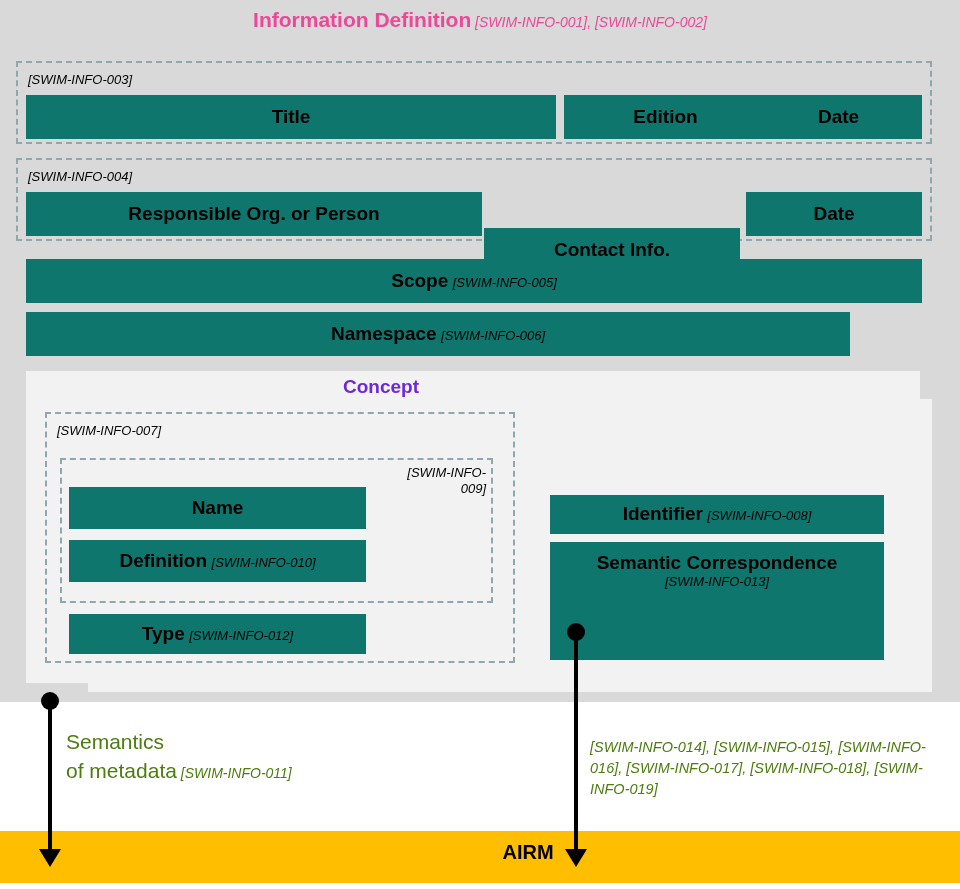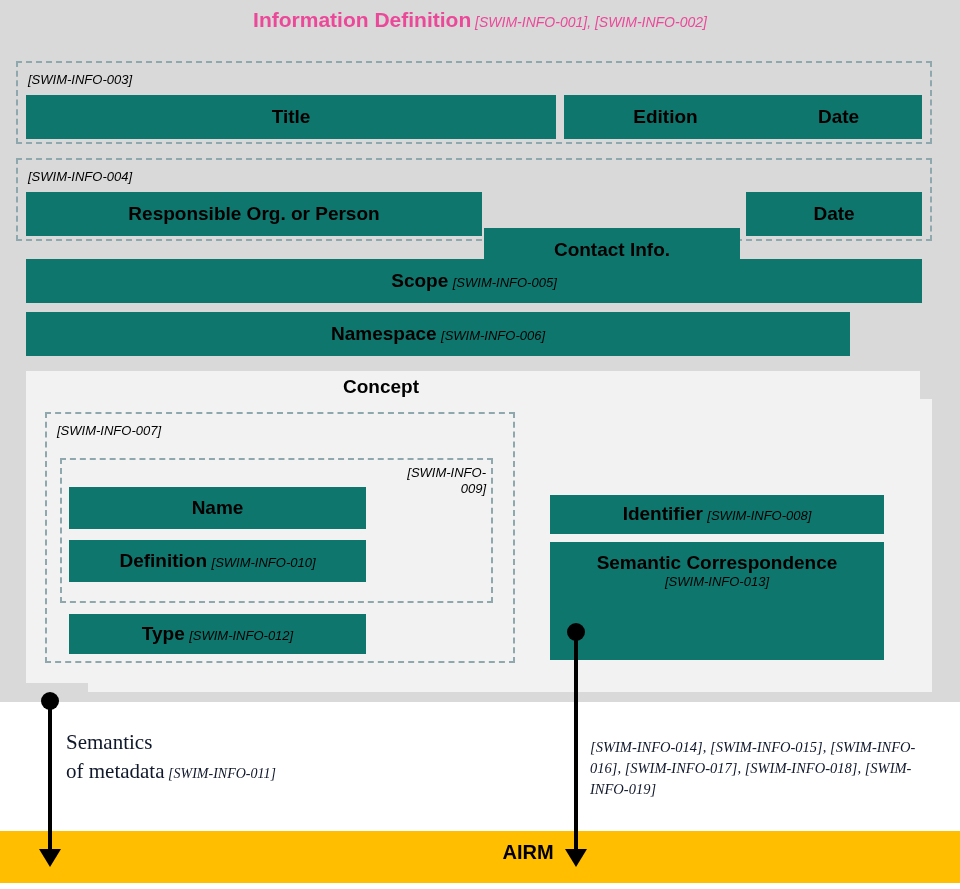--- a/index.html
+++ b/index.html
@@ -138,21 +138,21 @@
     background: #f2f2f2;
   }
   .concept-title {
     position: absolute;
     left: 26px;
     top: 376px;
     width: 710px;
     text-align: center;
     font-size: 19px;
     font-weight: bold;
-    color: #000000;
+    color: #6d28d9;
   }
 
   
   .arrow-line {
     position: absolute;
     background: #000000;
     width: 4px;
   }
   .arrow-dot {
     position: absolute;
@@ -166,22 +166,21 @@
     width: 0;
     height: 0;
     border-left: 11px solid transparent;
     border-right: 11px solid transparent;
     border-top: 18px solid #000000;
   }
 
   
   .free-text {
     position: absolute;
-    color: #0f172a;
-    font-family: Liberation Serif, serif;
+    color: #4d7c0f;
   }
   .semantics-text {
     left: 66px;
     top: 728px;
     width: 420px;
     font-size: 21px;
     line-height: 1.38;
   }
   .semantics-text .ref {
     font-size: 14px;

